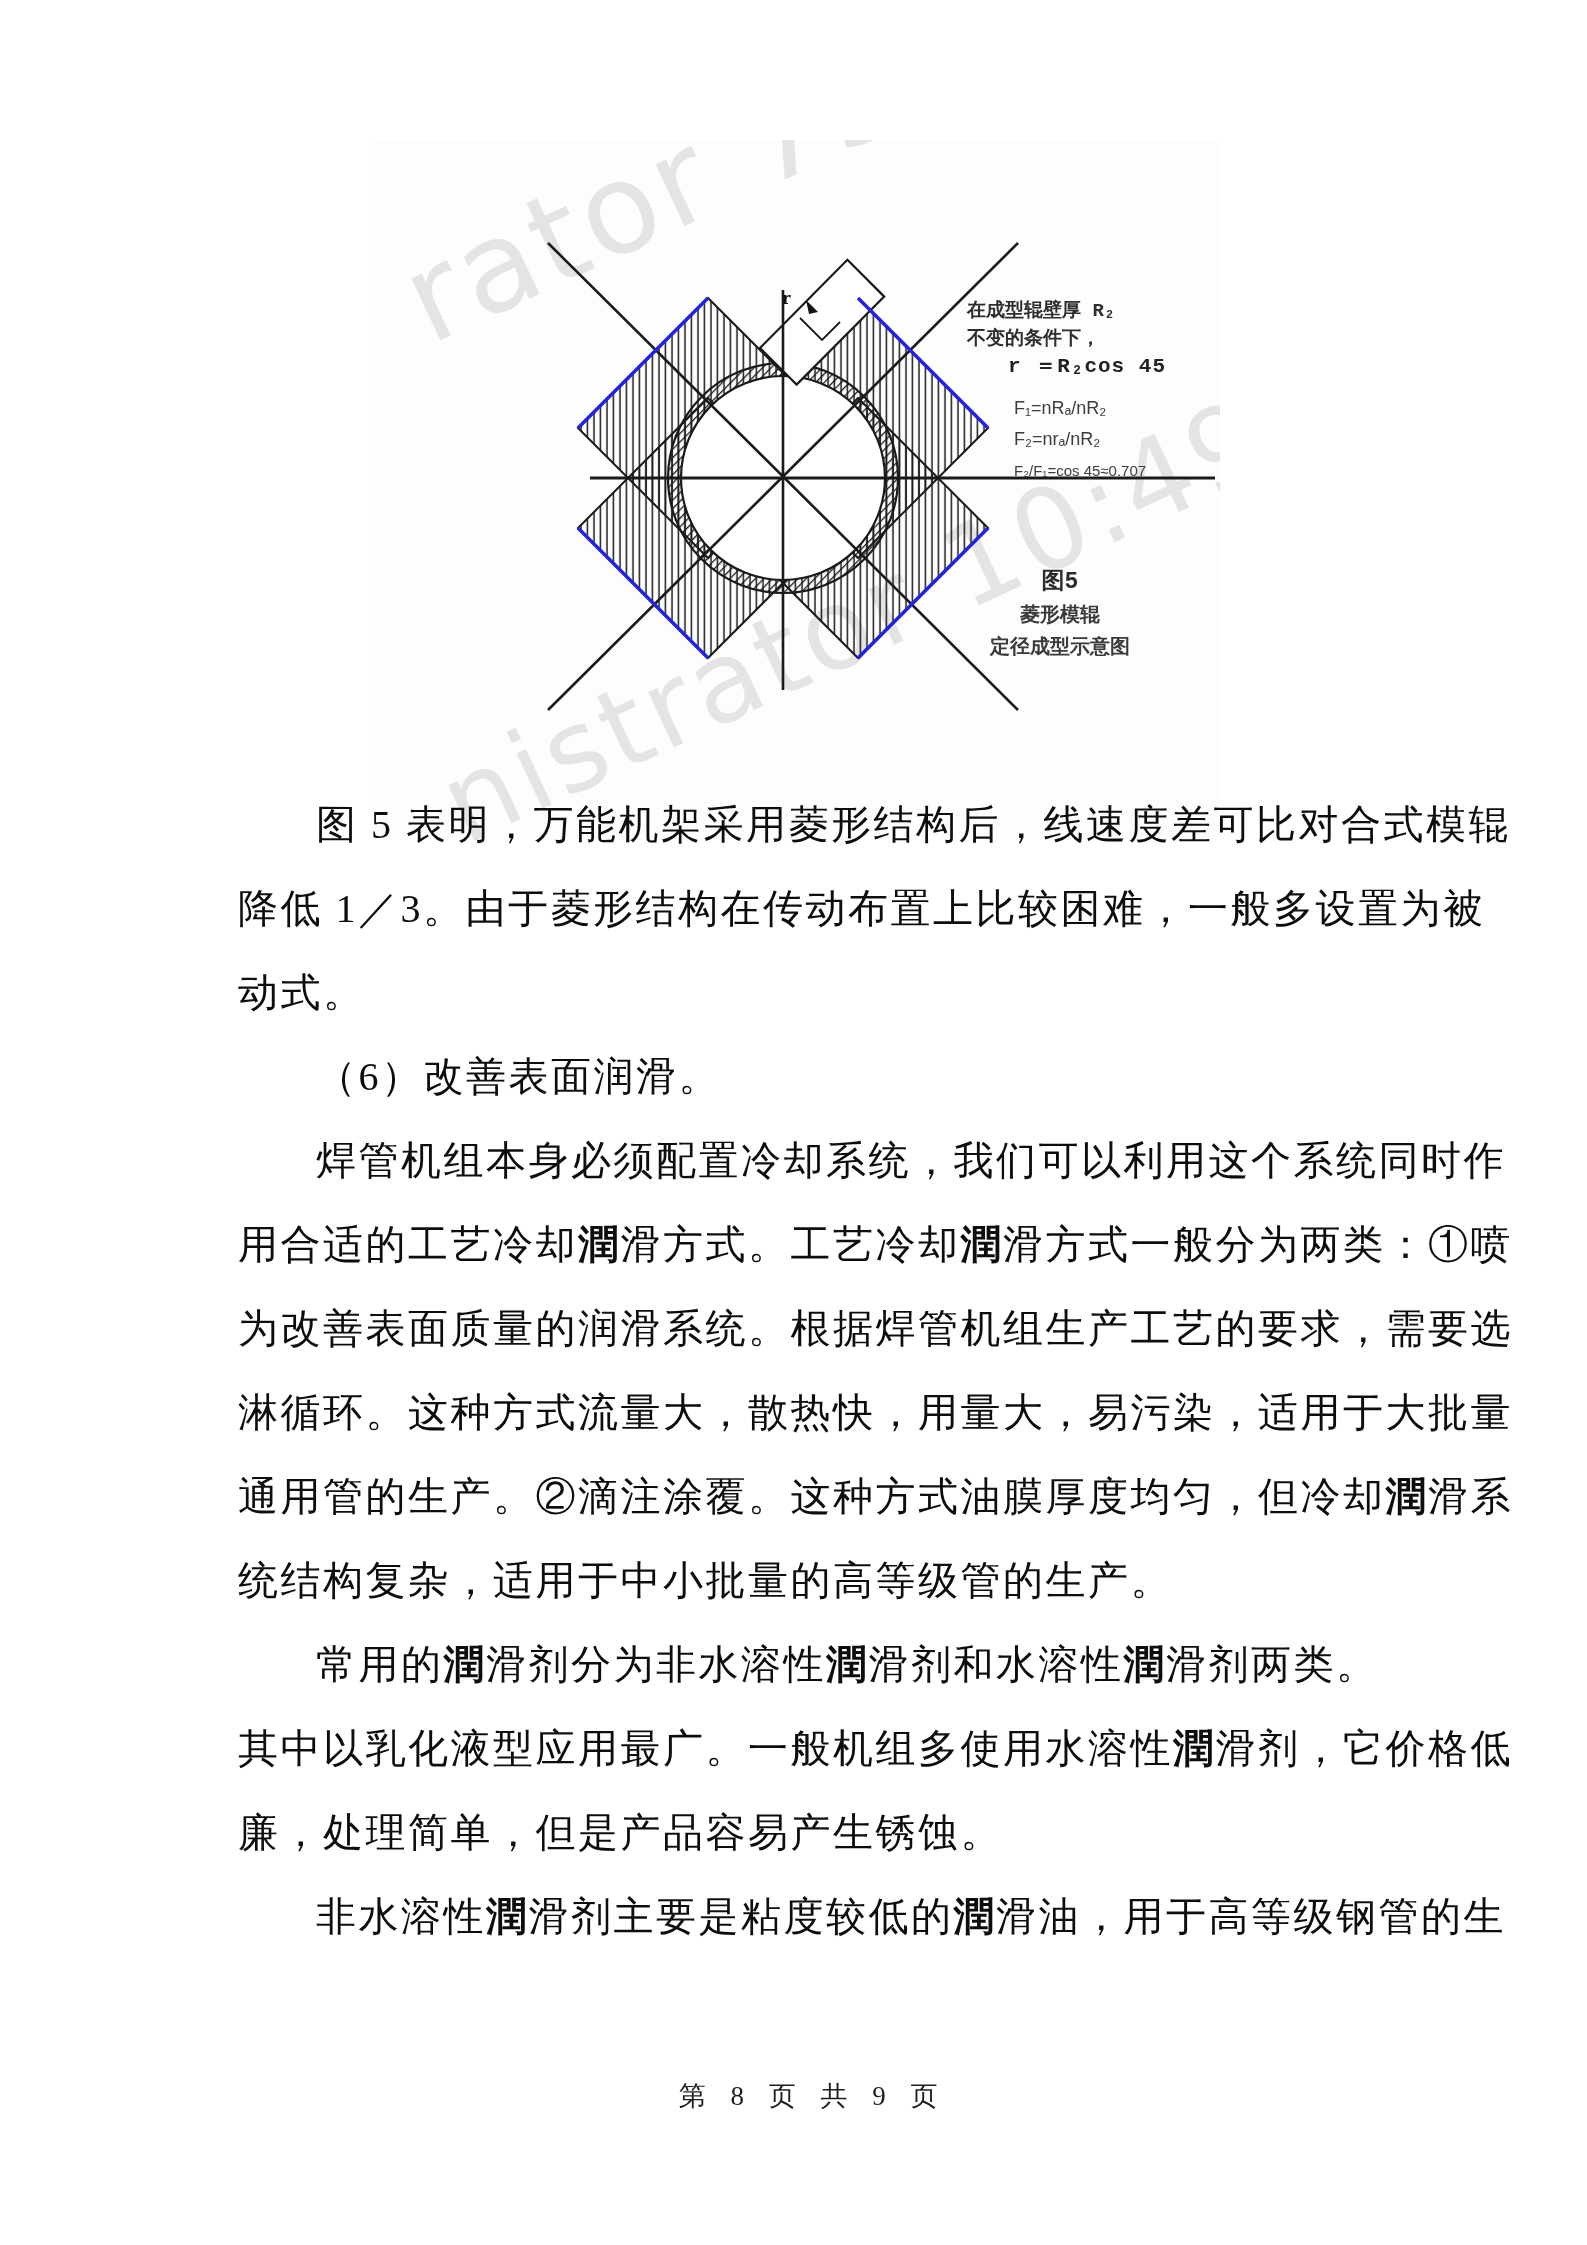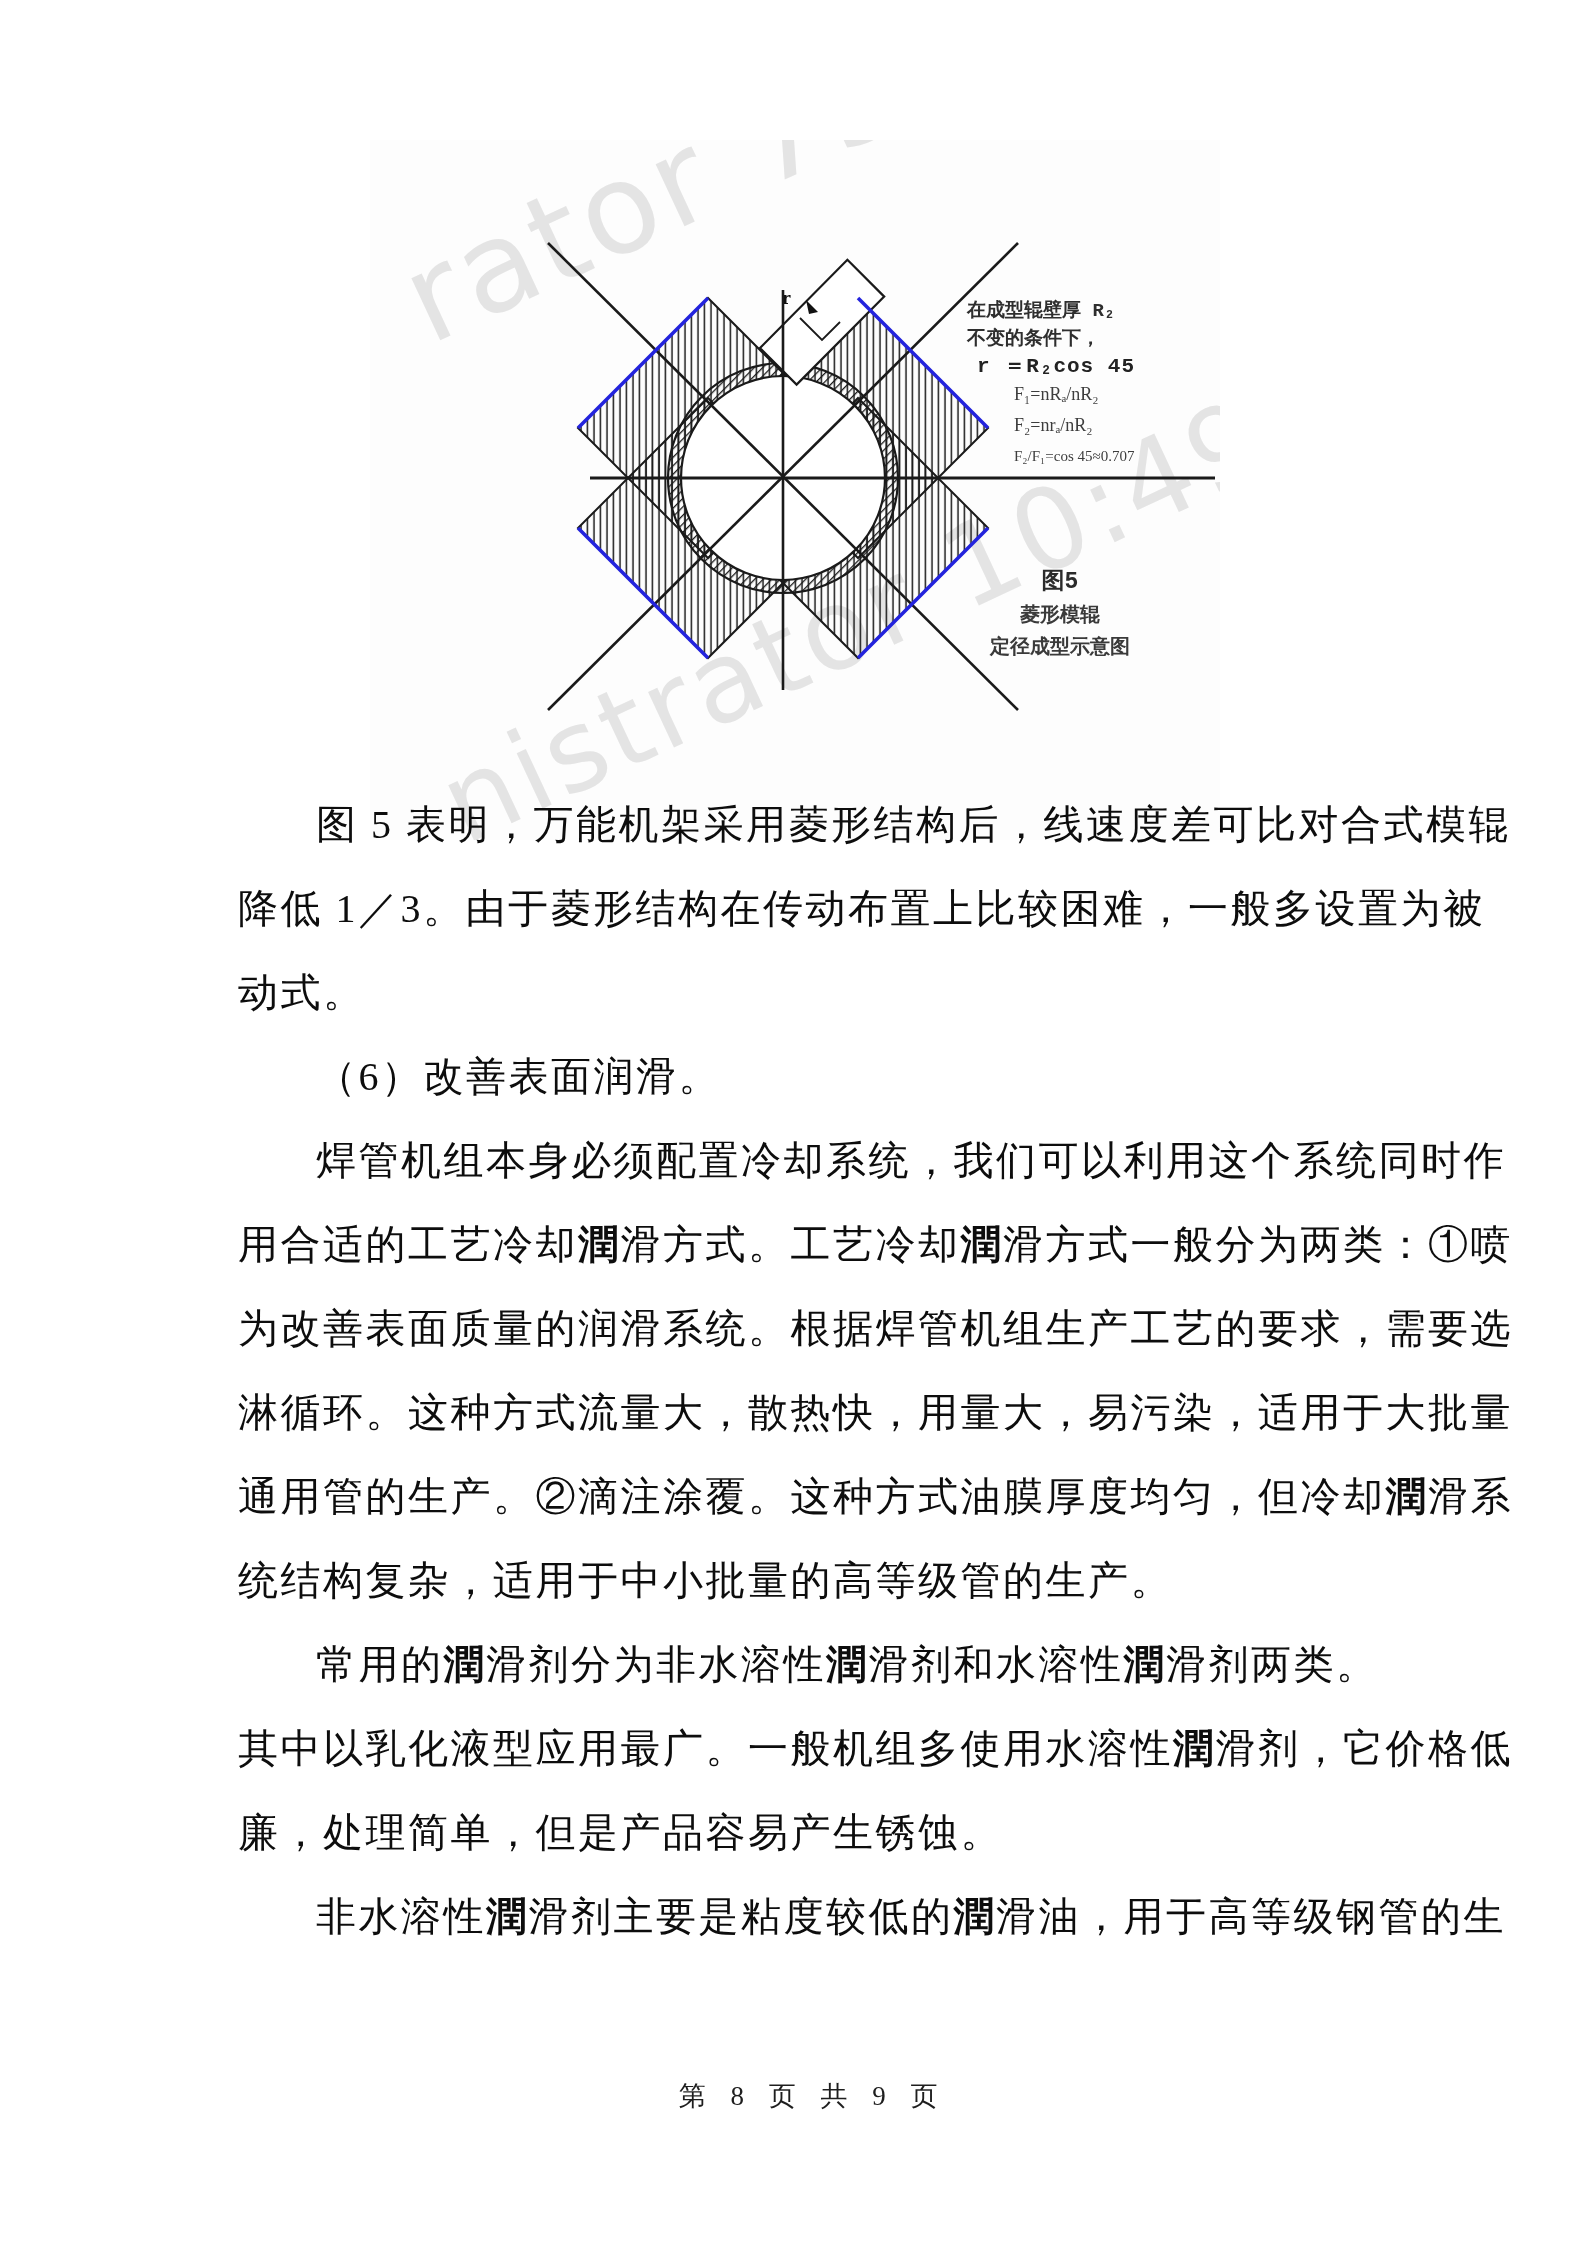--- a/index.html
+++ b/index.html
@@ -32,24 +32,24 @@
   .detail-rect{fill:#ffffff;stroke:var(--line-color,#1a1a1a);stroke-width:2.2;}
   .detail-step{fill:none;stroke:var(--line-color,#1a1a1a);stroke-width:1.8;}
   .detail-r{font-family:"DejaVu Serif", serif;font-size:16px;font-weight:bold;fill:#111;}
   
   .fig-note{
     position:absolute;left:967px;top:297px;width:230px;
     font-family:Liberation Mono, monospace;
     font-weight:bold;color:#2e2e2e;font-size:19px;line-height:28px;
     white-space:nowrap;
   }
-  .fig-note .r-formula{font-size:21px;letter-spacing:1px;padding-left:10px;color:#222;}
+  .fig-note .r-formula{font-size:21px;letter-spacing:1px;padding-left:10px;color:#222;text-align:center;}
   .fig-formulas{
-    position:absolute;left:1014px;top:379px;width:220px;
-    font-family:Liberation Serif, serif;color:#3d3d3d;
+    position:absolute;left:1014px;top:393px;width:220px;
+    font-family:Liberation Sans, sans-serif;color:#3d3d3d;
     font-size:18px;line-height:31px;white-space:nowrap;
   }
   .fig-formulas .small{font-size:15px;}
   .fig-caption{
     position:absolute;left:960px;top:565px;width:200px;text-align:center;
     font-family:Liberation Mono, monospace;color:#2b2b2b;white-space:nowrap;
   }
   .fig-caption .figno{font-size:23px;font-weight:bold;}
   .fig-caption .cap{font-size:20px;font-weight:bold;color:#3a3a3a;margin-top:5px;}
   

